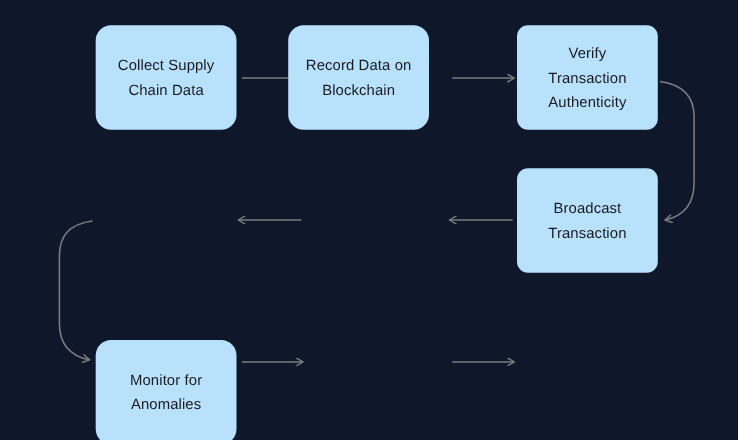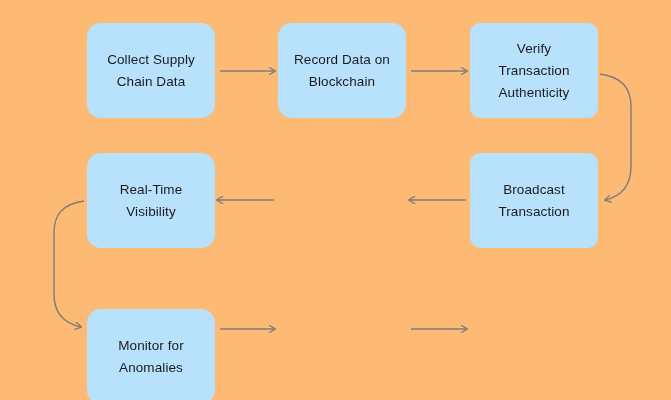--- a/index.html
+++ b/index.html
@@ -5,21 +5,21 @@
   html, body {
     margin: 0;
     padding: 0;
     background: #ffffff;
     font-family: "Liberation Sans", "DejaVu Sans", sans-serif;
   }
   .canvas {
     position: relative;
     width: 671px;
     height: 400px;
-    background: #fdba74;
+    background: #0f172a;
     overflow: hidden;
   }
   .node {
     position: absolute;
     width: 128px;
     height: 95px;
     background: #b8e1fb;
     border-radius: 14px;
     display: flex;
     align-items: center;
@@ -29,21 +29,21 @@
     color: #1b1b1f;
     font-size: 13.5px;
     font-weight: 500;
     line-height: 22px;
     text-align: center;
     white-space: pre-line;
     letter-spacing: 0.1px;
   }
   
   .c1 { left: 87px; }
-  .c2 { left: 278px; }
+  .c2 { left: 262px; }
   .c3 { left: 470px; border-radius: 10px; }
   
   .r1 { top: 23px; }
   .r2 { top: 153px; }
   .r3 { top: 282px; margin-top: 27px; }
   .edges {
     position: absolute;
     inset: 0;
     pointer-events: none;
   }
@@ -85,23 +85,19 @@
   <div class="node r1 c3">
     <span class="node-label">Verify
 Transaction
 Authenticity</span>
   </div>
 
   <div class="node r2 c3">
     <span class="node-label">Broadcast
 Transaction</span>
   </div>
-  <div class="node r2 c1">
-    <span class="node-label">Real-Time
-Visibility</span>
-  </div>
 
   <div class="node r3 c1">
     <span class="node-label">Monitor for
 Anomalies</span>
   </div>
 
 </div>
 
 </body></html>

